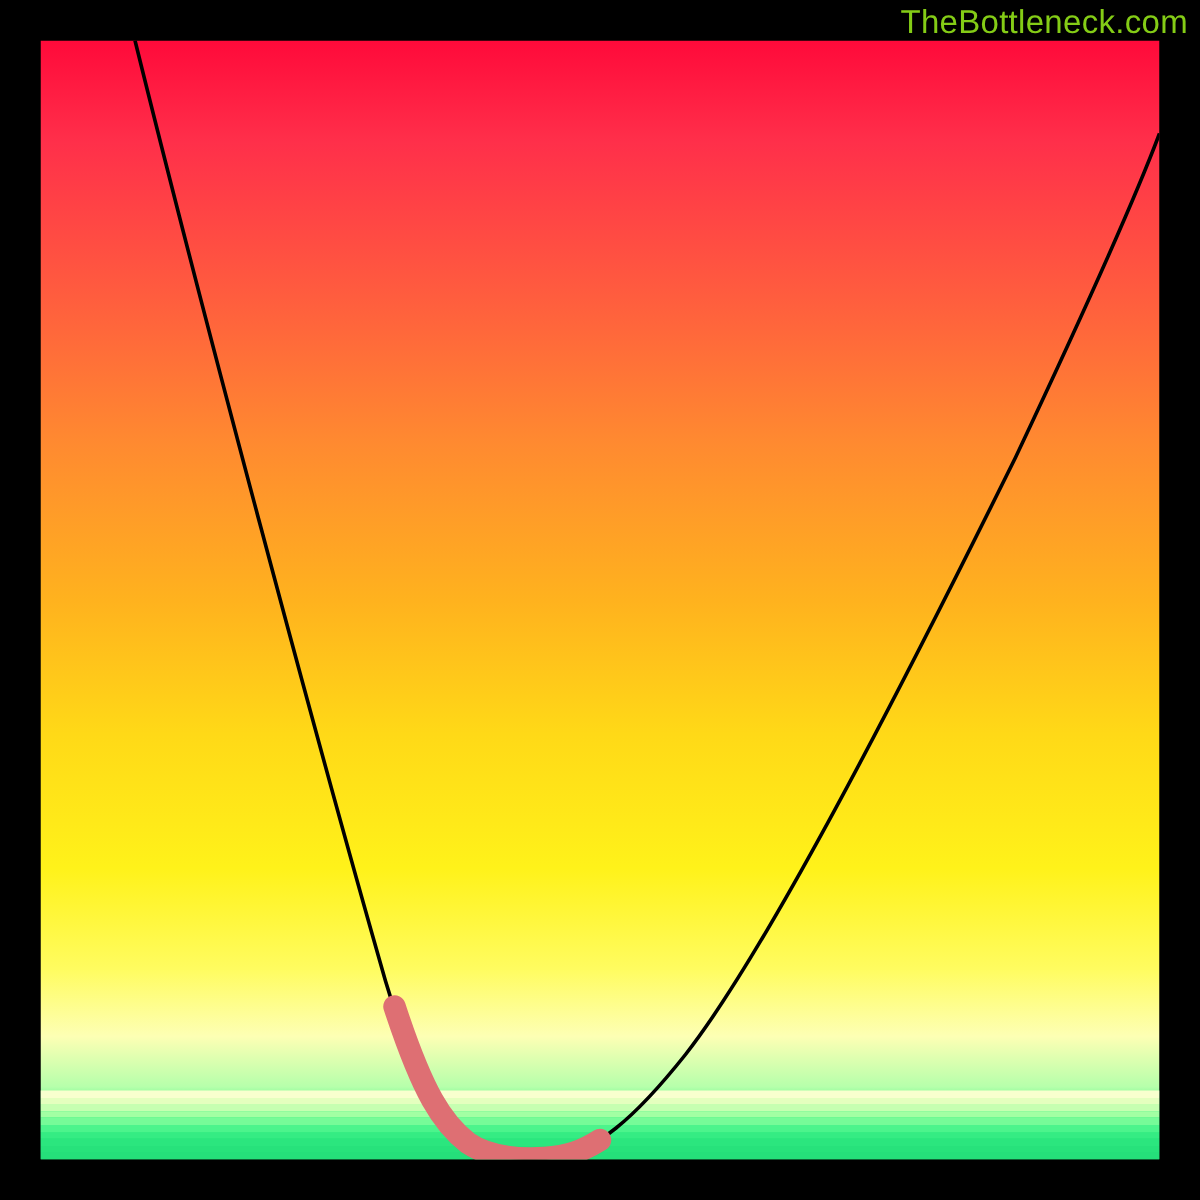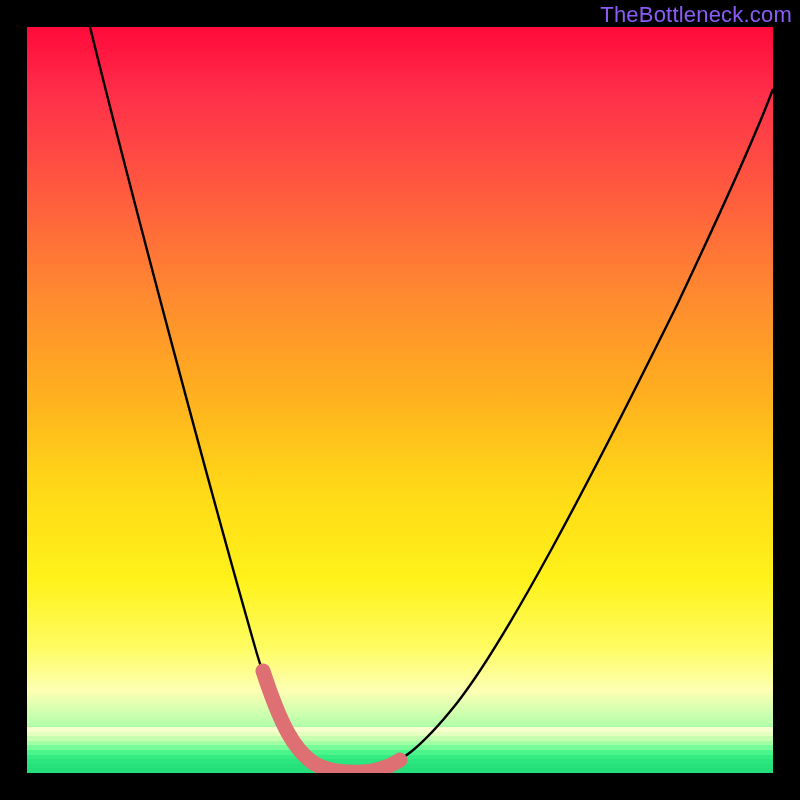--- a/index.html
+++ b/index.html
@@ -63,21 +63,21 @@
     position: absolute;
     inset: 0;
     width: 100%;
     height: 100%;
     overflow: visible;
   }
   .watermark {
     position: absolute;
     top: 2px;
     right: 8px;
-    color: #8b5cf6;
+    color: #84cc16;
     font-size: 22px;
     letter-spacing: 0.2px;
     font-weight: 400;
     user-select: none;
   }
 </style>
 </head>
 <body>
 
 <div class="frame">

